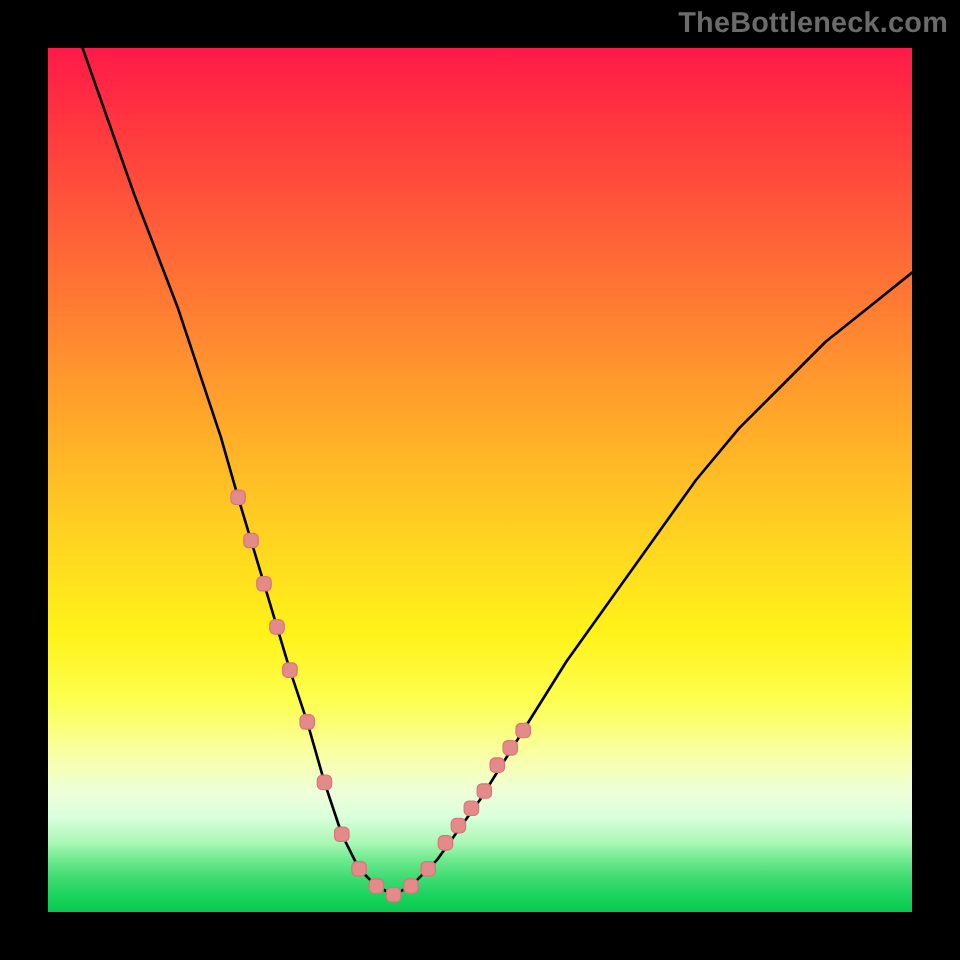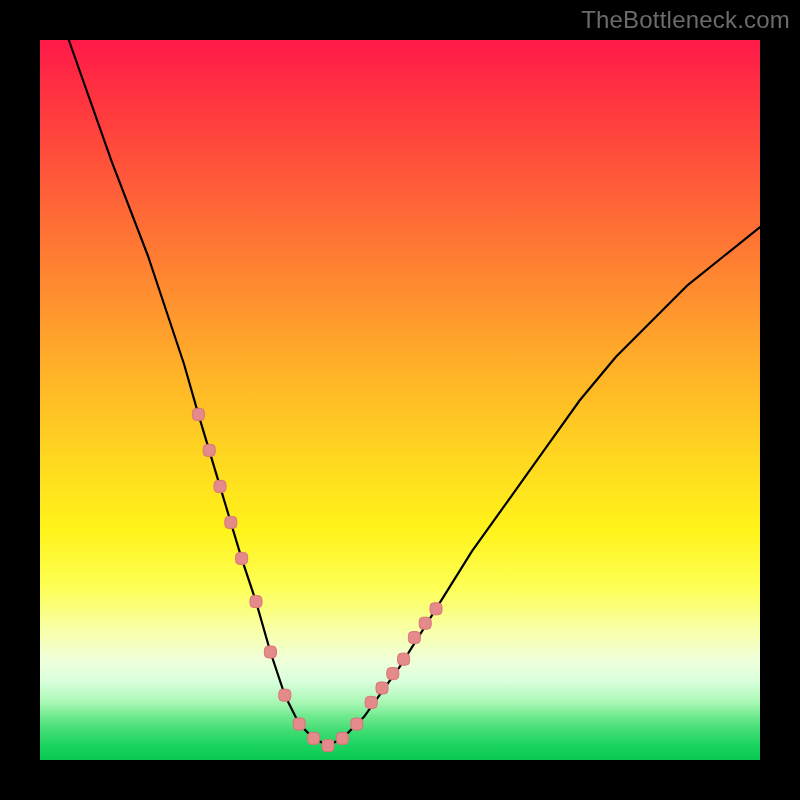--- a/index.html
+++ b/index.html
@@ -46,21 +46,21 @@
       #1bd45f 98%,
       #08c84f 100%
     );
   }
   .watermark {
     position: absolute;
     top: 6px;
     right: 10px;
     color: #6b6b6b;
     font-size: 24px;
-    font-weight: 400;
+    font-weight: 700;
     letter-spacing: 0.2px;
     user-select: none;
   }
   svg.curve {
     position: absolute;
     left: 0;
     top: 0;
     width: 720px;
     height: 720px;
     overflow: visible;

